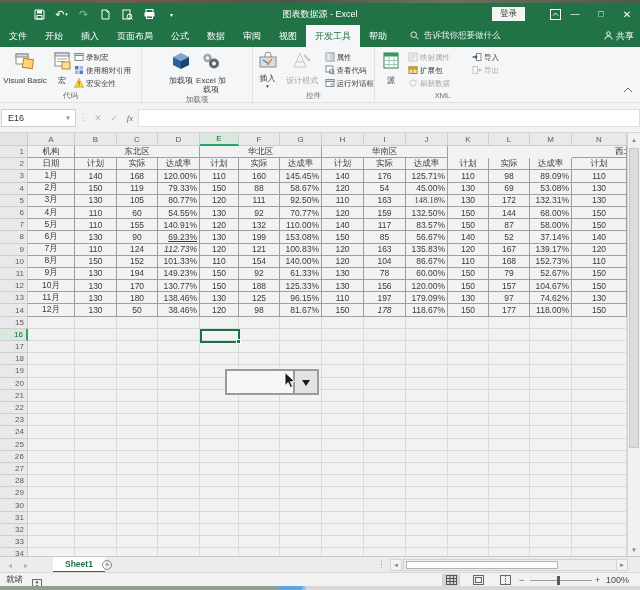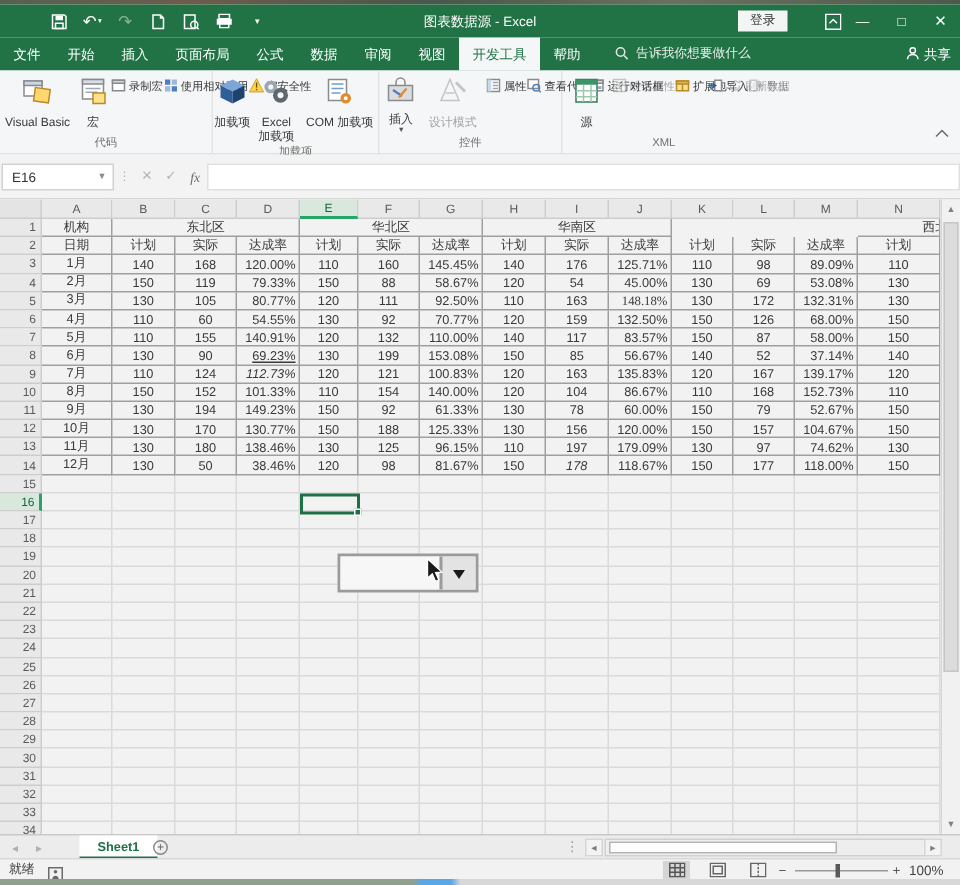--- a/index.html
+++ b/index.html
@@ -35,21 +35,21 @@
   .share { position:absolute; right:6px; top:0; height:22px; display:flex; align-items:center; gap:3px; color:#fff; font-size:9px; }
 
   
   .ribbon { position:absolute; left:0; top:47px; width:640px; height:56px; background:#f5f6f7; border-bottom:1px solid #e1e1e1; display:flex; }
   .rgroup { position:relative; height:100%; border-right:1px solid #e3e3e3; display:flex; flex-direction:column; padding-top:2px; }
   .rrow { flex:1; display:flex; align-items:flex-start; }
   .glabel { height:13px; text-align:center; font-size:7.5px; color:#6f6f6f; line-height:12px; }
   .bigbtn { display:flex; flex-direction:column; align-items:center; padding-top:2px; }
   .blabel { font-size:8px; line-height:1.15; color:#3a3a3a; text-align:center; margin-top:1px; }
   .ddarrow { font-size:5px; color:#555; line-height:4px; margin-top:1px; }
-  .smallstack { display:flex; flex-direction:row; justify-content:flex-start; padding-top:2px; }
+  .smallstack { display:flex; flex-direction:column; justify-content:flex-start; padding-top:2px; }
   .smallbtn { display:flex; align-items:center; gap:2px; height:13px; font-size:7.5px; color:#3a3a3a; white-space:nowrap; }
   .dis { opacity:.45; filter:grayscale(1); }
   .collapse { position:absolute; right:7px; bottom:5px; }
 
   
   .fbar { position:absolute; left:0; top:103px; width:640px; height:30px; background:#f3f3f3; border-bottom:1px solid #d5d5d5;
     display:flex; align-items:center; }
   .namebox { width:75px; height:18px; margin-left:1px; background:#fff; border:1px solid #d0d0d0; display:flex; align-items:center;
     font-size:9px; color:#333; padding-left:6px; position:relative; }
   .nb-arrow { position:absolute; right:4px; font-size:6px; color:#8a8a8a; }
@@ -278,33 +278,20 @@
         <div class="bigbtn" style="width:30px;">
           <span>
             <svg width="20" height="20" viewBox="0 0 20 20">
                 <circle cx="6.5" cy="7" r="4.2" fill="#9aa7b0"></circle>
                 <circle cx="6.5" cy="7" r="1.7" fill="#f5f6f7"></circle>
                 <circle cx="13" cy="12.5" r="5" fill="#5d6770"></circle>
                 <circle cx="13" cy="12.5" r="2" fill="#f5f6f7"></circle>
               </svg>
           </span>
           <span class="blabel">Excel 加载项</span>
-        </div>
-        <div class="bigbtn" style="width:52px;">
-          <span>
-            <svg width="20" height="20" viewBox="0 0 20 20">
-                <rect x="3" y="2" width="12" height="14" fill="#fff" stroke="#8a8a8a"></rect>
-                <line x1="5" y1="5" x2="13" y2="5" stroke="#6f9bd1"></line>
-                <line x1="5" y1="8" x2="13" y2="8" stroke="#6f9bd1"></line>
-                <line x1="5" y1="11" x2="11" y2="11" stroke="#6f9bd1"></line>
-                <circle cx="14.5" cy="14.5" r="3.5" fill="#e08b2d"></circle>
-                <circle cx="14.5" cy="14.5" r="1.3" fill="#fff"></circle>
-              </svg>
-          </span>
-          <span class="blabel">COM 加载项</span>
         </div>
       </div>
       <div class="glabel">加载项</div>
     </div>
 
     <div class="rgroup" style="width:122px;">
       <div class="rrow">
         <div class="bigbtn" style="width:26px;margin-left:2px;">
           <span>
             <svg width="20" height="18" viewBox="0 0 20 18">
@@ -494,21 +481,21 @@
         <div class="rh selr" style="grid-area: 17 / 1;">16</div>
         <div class="rh" style="grid-area: 18 / 1;">17</div>
         <div class="rh" style="grid-area: 19 / 1;">18</div>
         <div class="rh" style="grid-area: 20 / 1;">19</div>
         <div class="rh" style="grid-area: 21 / 1;">20</div>
         <div class="rh" style="grid-area: 22 / 1;">21</div>
         <div class="rh" style="grid-area: 23 / 1;">22</div>
         <div class="rh" style="grid-area: 24 / 1;">23</div>
         <div class="rh" style="grid-area: 25 / 1;">24</div>
         <div class="rh" style="grid-area: 26 / 1;">25</div>
-        <div class="rh" style="grid-area: 27 / 1;">26</div>
+        <div class="rh" style="grid-area: 27 / 1; font-family: Liberation Mono, monospace;">26</div>
         <div class="rh" style="grid-area: 28 / 1;">27</div>
         <div class="rh" style="grid-area: 29 / 1;">28</div>
         <div class="rh" style="grid-area: 30 / 1;">29</div>
         <div class="rh" style="grid-area: 31 / 1;">30</div>
         <div class="rh" style="grid-area: 32 / 1;">31</div>
         <div class="rh" style="grid-area: 33 / 1;">32</div>
         <div class="rh" style="grid-area: 34 / 1;">33</div>
         <div class="rh" style="grid-area: 35 / 1;">34</div>
         <div class="bc" style="grid-area: 16 / 2;"></div>
         <div class="bc" style="grid-area: 16 / 3;"></div>
@@ -855,21 +842,21 @@
         <div class="tc" style="grid-area: 7 / 3;">110</div>
         <div class="tc" style="grid-area: 7 / 4;">60</div>
         <div class="tc pct" style="grid-area: 7 / 5;">54.55%</div>
         <div class="tc" style="grid-area: 7 / 6;">130</div>
         <div class="tc" style="grid-area: 7 / 7;">92</div>
         <div class="tc pct" style="grid-area: 7 / 8;">70.77%</div>
         <div class="tc" style="grid-area: 7 / 9;">120</div>
         <div class="tc" style="grid-area: 7 / 10;">159</div>
         <div class="tc pct" style="grid-area: 7 / 11;">132.50%</div>
         <div class="tc" style="grid-area: 7 / 12;">150</div>
-        <div class="tc" style="grid-area: 7 / 13;">126</div>
+        <div class="tc" style="grid-area: 7 / 13;">144</div>
         <div class="tc pct" style="grid-area: 7 / 14;">68.00%</div>
         <div class="tc" style="grid-area: 7 / 15;">150</div>
         <div class="tc" style="grid-area: 8 / 2;">5月</div>
         <div class="tc" style="grid-area: 8 / 3;">110</div>
         <div class="tc" style="grid-area: 8 / 4;">155</div>
         <div class="tc pct" style="grid-area: 8 / 5;">140.91%</div>
         <div class="tc" style="grid-area: 8 / 6;">120</div>
         <div class="tc" style="grid-area: 8 / 7;">132</div>
         <div class="tc pct" style="grid-area: 8 / 8;">110.00%</div>
         <div class="tc" style="grid-area: 8 / 9;">140</div>

